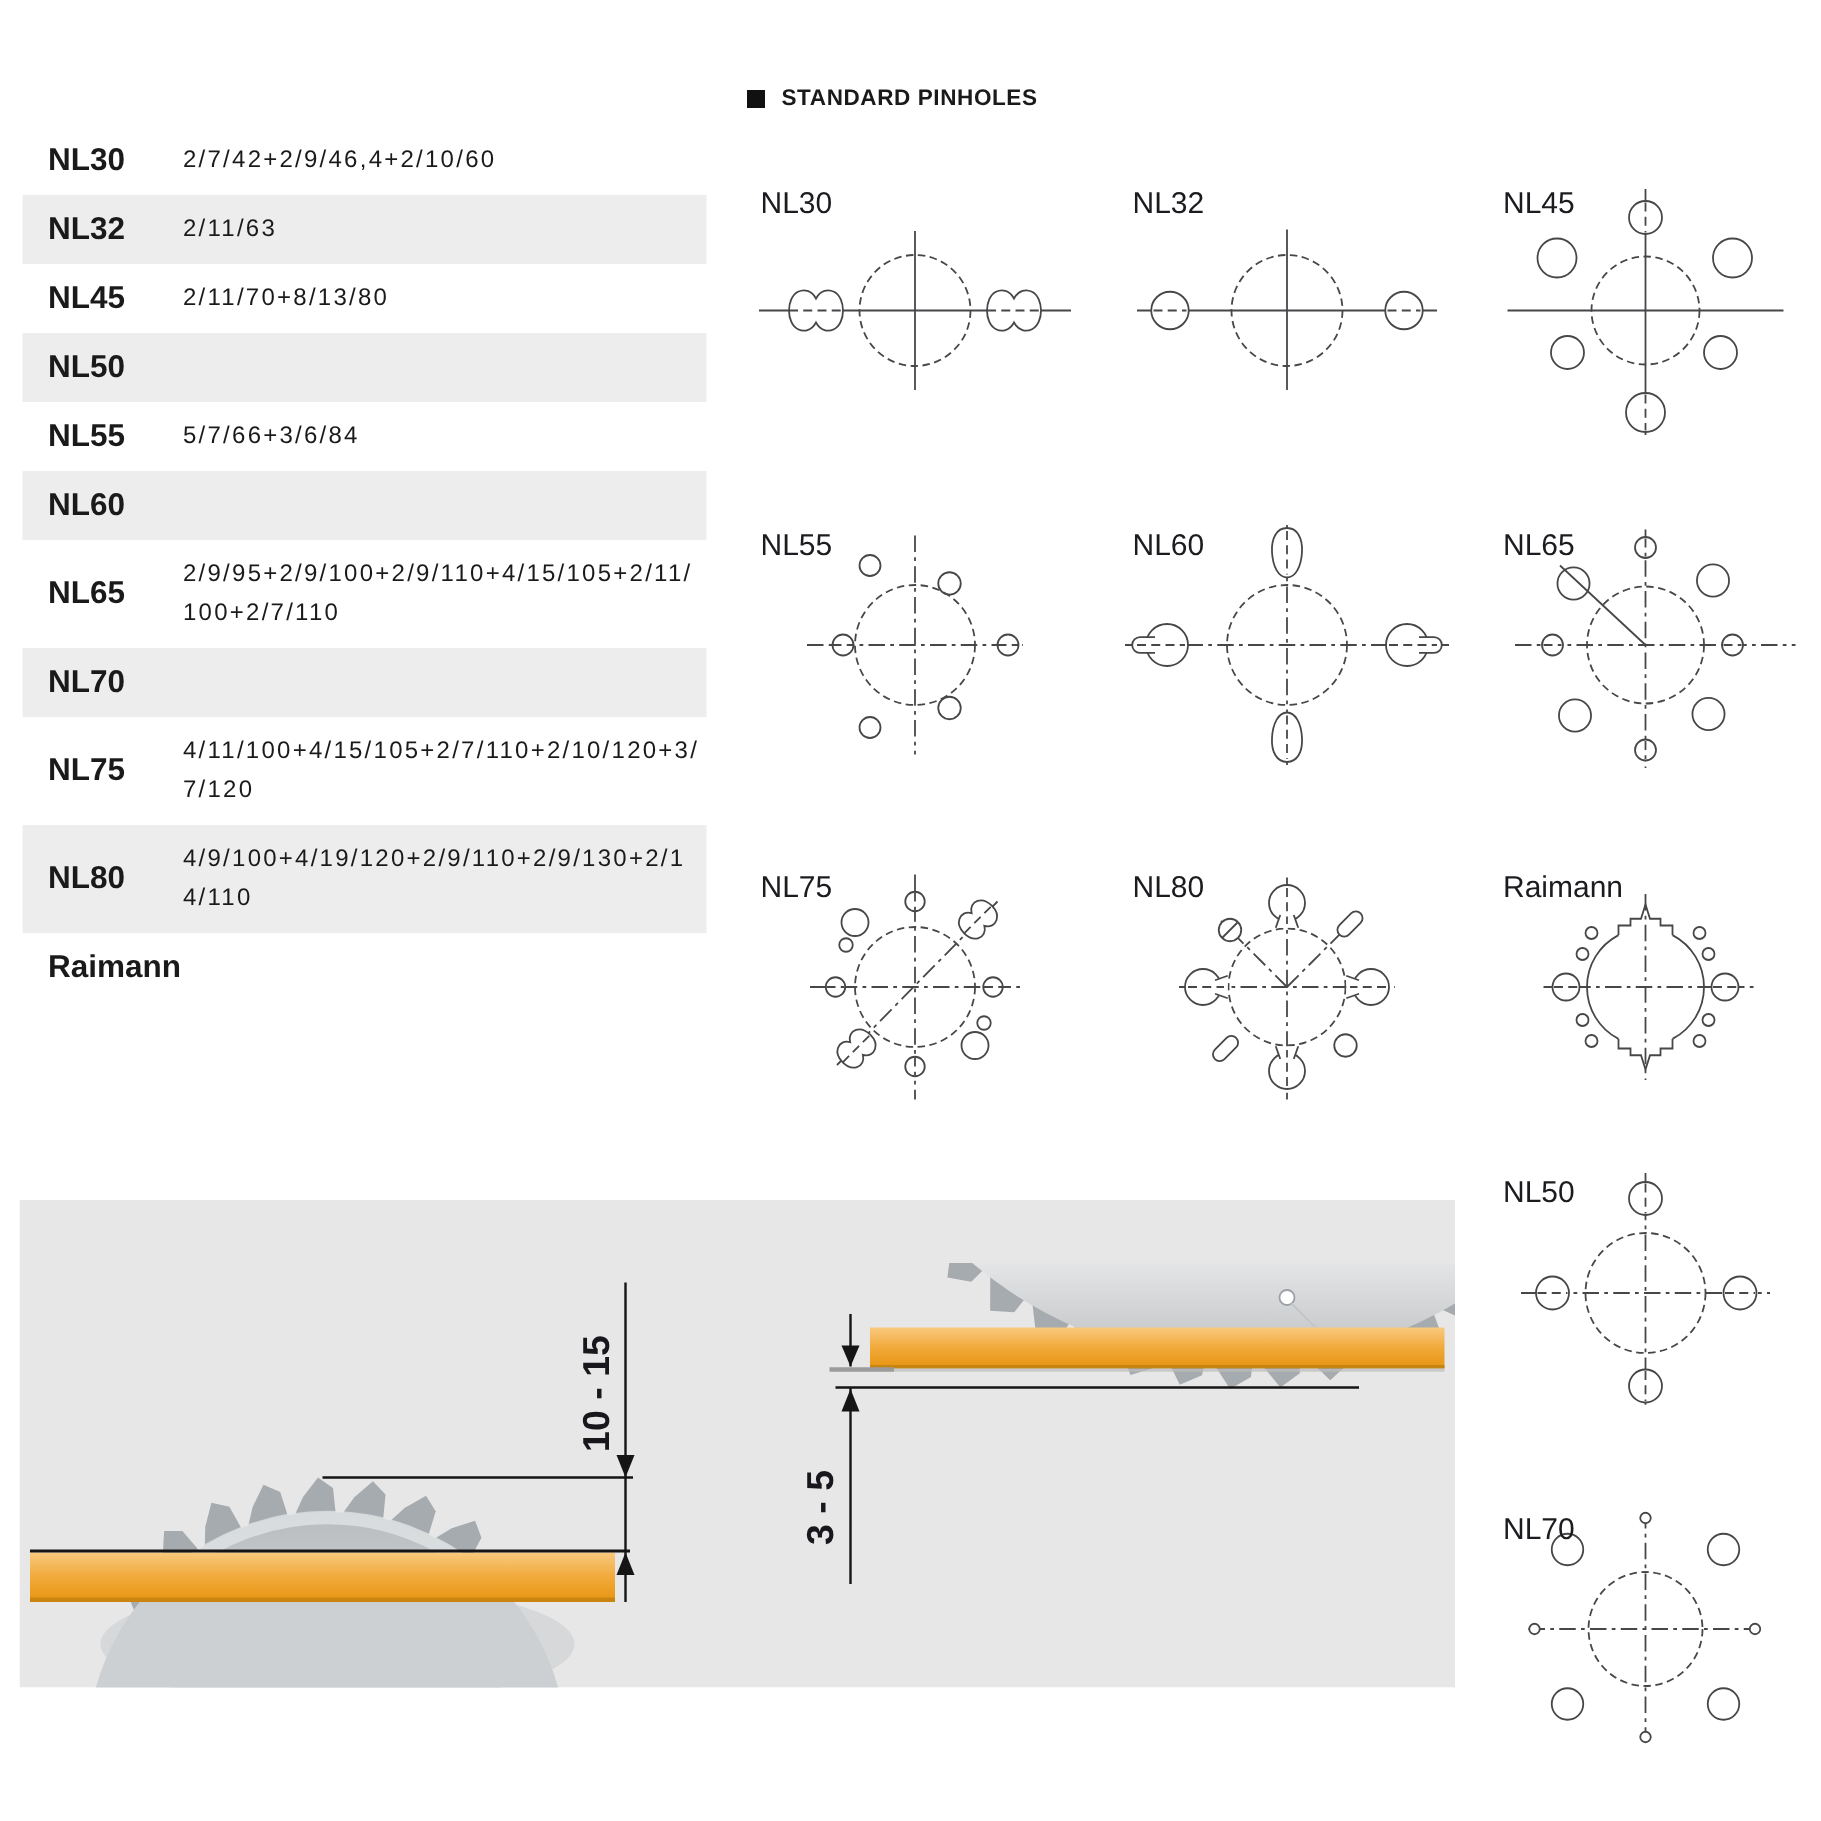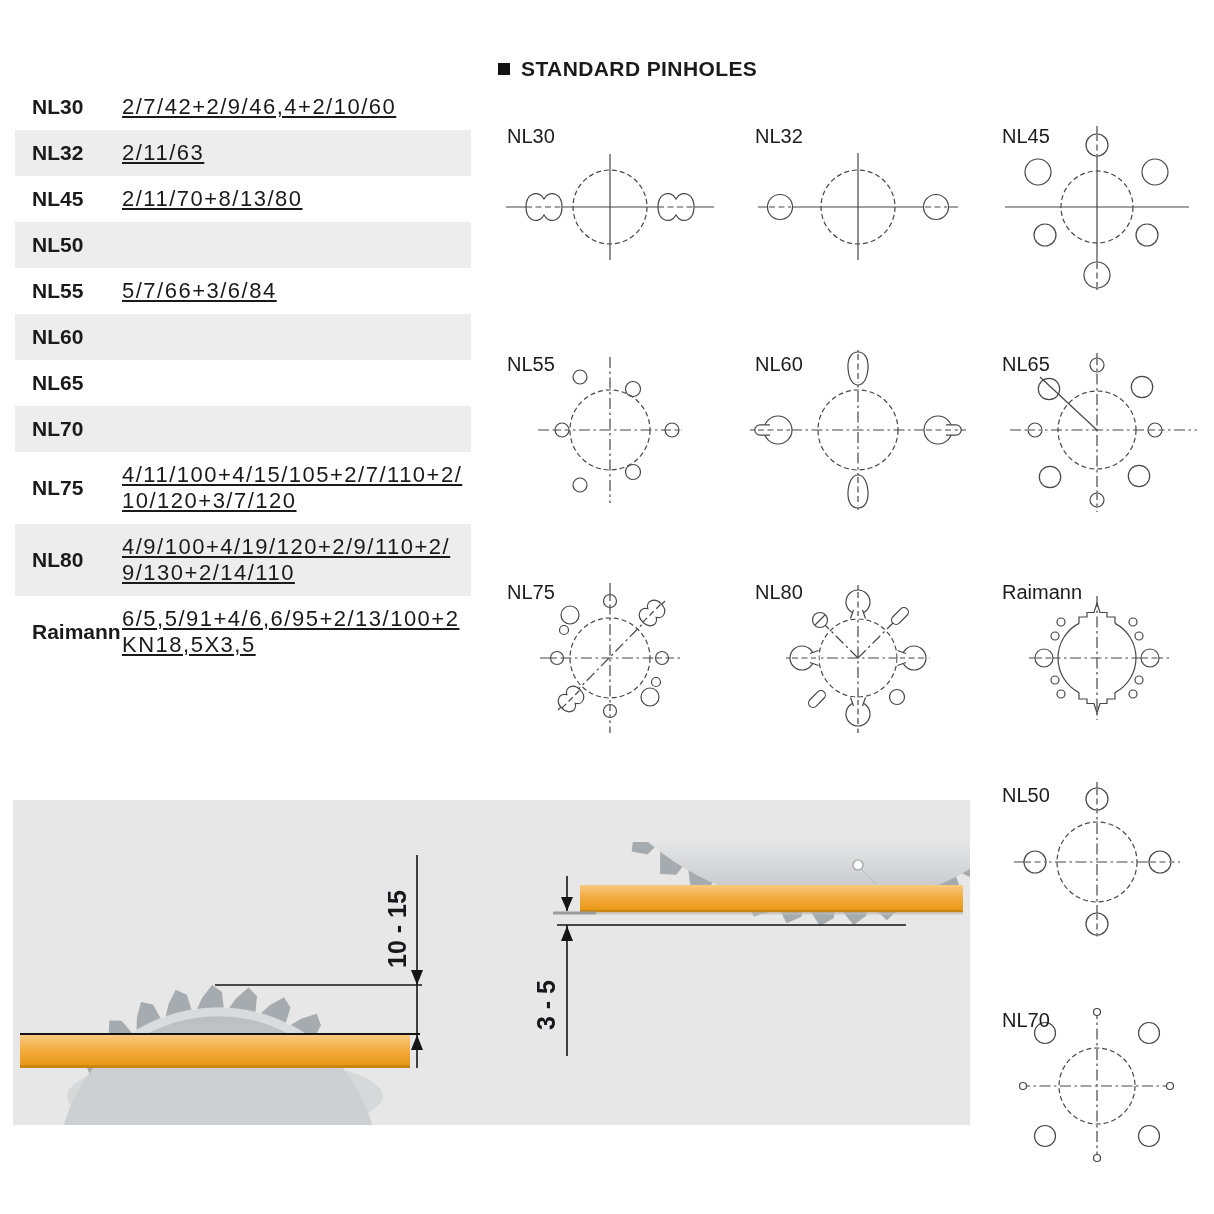--- a/index.html
+++ b/index.html
@@ -6,26 +6,26 @@
   body{
     width:1214px;height:1214px;position:relative;overflow:hidden;
     background:#ffffff;color:#1a1a1a;
     font-family:"Liberation Sans",sans-serif;
   }
   
   .spec-table{position:absolute;left:15px;top:84px;width:456px;}
   .trow{display:flex;align-items:center;padding:10px 0;box-sizing:border-box;min-height:46px;}
   .trow:nth-child(even){background:#ededed;}
   .tcode{flex:0 0 90px;padding-left:17px;font-weight:bold;font-size:21px;}
-  .tspec{flex:1;max-width:352px;font-size:22px;line-height:26px;letter-spacing:1.5px;
-         word-break:break-all;padding-right:4px;text-decoration:underline;}
+  .tspec{flex:1;max-width:352px;font-size:16px;line-height:26px;letter-spacing:1.5px;
+         word-break:break-all;padding-right:4px;}
   
   .sec-header{position:absolute;left:498px;top:57px;display:flex;align-items:center;}
   .sq{width:12px;height:12px;background:#111;margin-right:11px;}
-  .sec-title{font-weight:bold;font-size:21px;letter-spacing:0.4px;text-align:center;}
+  .sec-title{font-weight:bold;font-size:15px;letter-spacing:0.4px;text-align:center;}
   
   .diagram{position:absolute;width:235px;height:205px;}
   .diagram .dlabel{position:absolute;left:7px;top:3px;font-size:20px;color:#1b1b20;z-index:2;}
   .diagram svg{position:absolute;left:0;top:0;}
   .dg{stroke:#47474a;stroke-width:1.2;fill:none;}
   .dgf{stroke:#47474a;stroke-width:1.2;fill:#ffffff;}
   .dash{stroke-dasharray:5 3;}
   .dashdot{stroke-dasharray:11 3.5 2.5 3.5;}
   .din{stroke-dasharray:6 3.5;}
   
@@ -53,35 +53,35 @@
   </div>
   <div class="trow">
     <div class="tcode">NL55</div>
     <div class="tspec">5/7/66+3/6/84</div>
   </div>
   <div class="trow">
     <div class="tcode">NL60</div>
   </div>
   <div class="trow">
     <div class="tcode">NL65</div>
+    <div class="tspec">2/9/95+2/9/100+2/9/110+4/15/105+2/11/100+2/7/110</div>
   </div>
   <div class="trow">
     <div class="tcode">NL70</div>
   </div>
   <div class="trow">
     <div class="tcode">NL75</div>
     <div class="tspec">4/11/100+4/15/105+2/7/110+2/10/120+3/7/120</div>
   </div>
   <div class="trow">
     <div class="tcode">NL80</div>
     <div class="tspec">4/9/100+4/19/120+2/9/110+2/9/130+2/14/110</div>
   </div>
   <div class="trow">
     <div class="tcode">Raimann</div>
-    <div class="tspec">6/5,5/91+4/6,6/95+2/13/100+2KN18,5X3,5</div>
   </div>
 </div>
 
 <div class="sec-header">
   <span class="sq"></span>
   <span class="sec-title">STANDARD PINHOLES</span>
 </div>
 
 <div class="diagram" style="left:500px;top:122px;">
   <div class="dlabel">NL30</div>

